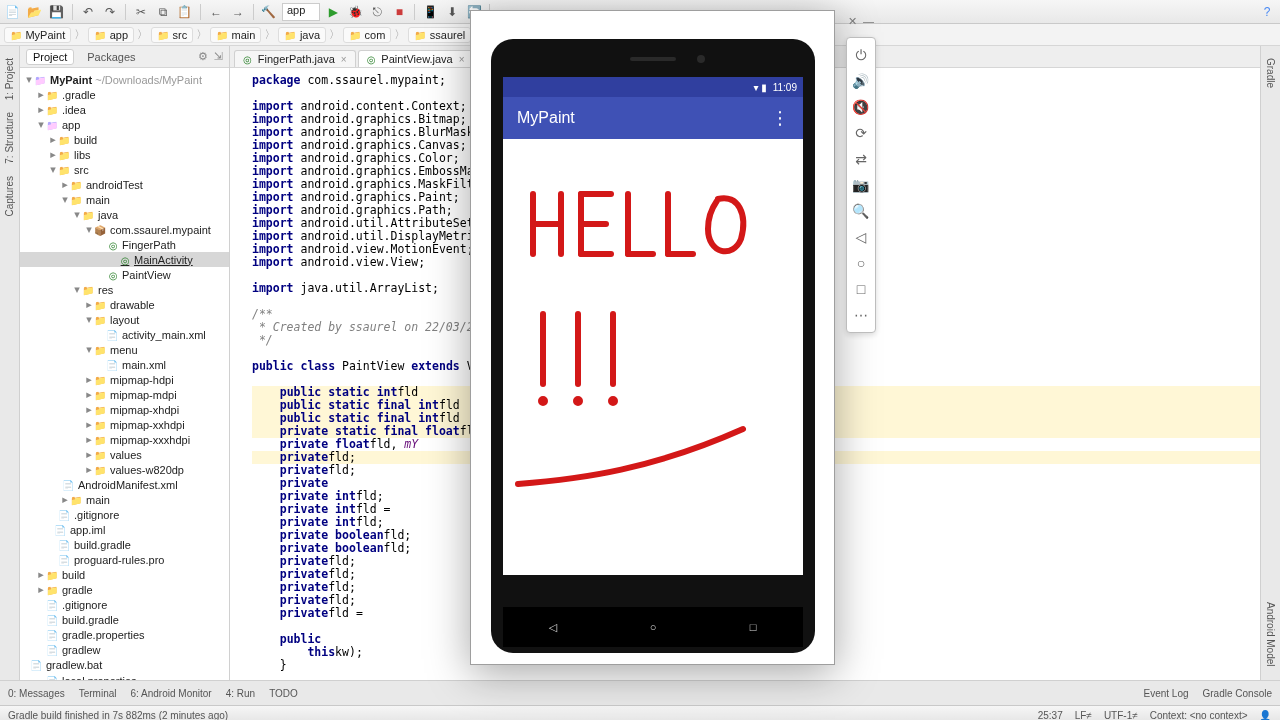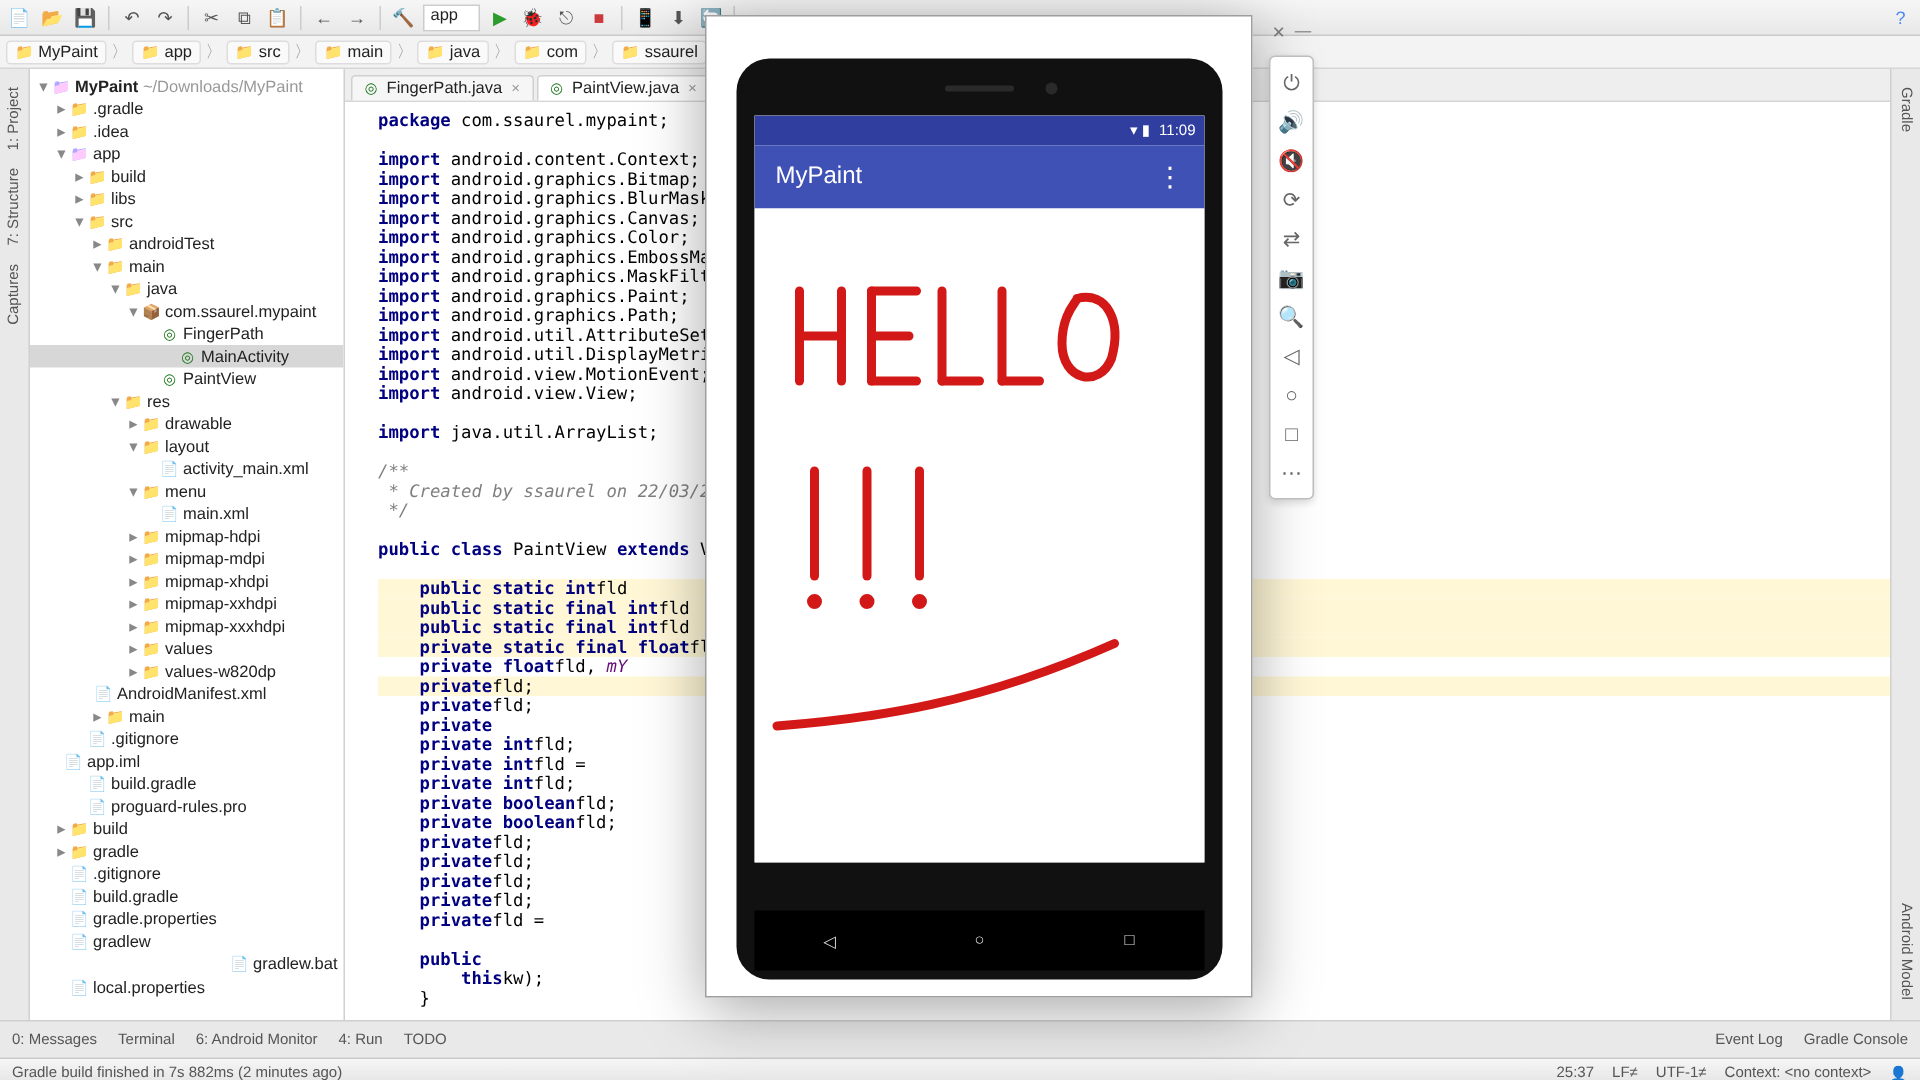--- a/index.html
+++ b/index.html
@@ -116,20 +116,26 @@
   </div>
 
 <div class="main">
   <div class="left-gutter">
     <div class="tab">1: Project</div>
     <div class="tab">7: Structure</div>
     <div class="tab">Captures</div>
   </div>
 
   <div class="project-panel">
+    <div class="ph">
+      <span class="ptab active">Project</span>
+      <span class="ptab">Packages</span>
+      <span style="margin-left:auto;color:#888">⚙</span>
+      <span style="color:#888">⇲</span>
+    </div>
     <div class="tree" id="tree">
         <div class="row">
           <span style="width:4px"></span>
           <span class="tw">▾</span>
           <span class="ic mod"></span>
           <span class="lbl"><b>MyPaint</b> <span style="color:#999">~/Downloads/MyPaint</span></span>
         </div>
         <div class="row" style="padding-left: 16px;">
           <span class="tw">▸</span>
           <span class="ic folder"></span>
@@ -178,21 +184,21 @@
         <div class="row" style="padding-left: 64px;">
           <span class="tw">▾</span>
           <span class="ic pkg"></span>
           <span class="lbl">com.ssaurel.mypaint</span>
         </div>
         <div class="row" style="padding-left: 76px;">
           <span class="tw"></span>
           <span class="ic jclass"></span>
           <span class="lbl">FingerPath</span>
         </div>
-        <div class="row sel" style="padding-left: 88px;">
+        <div class="row sel" style="padding-left: 88px; text-decoration: underline;">
           <span class="tw"></span>
           <span class="ic jclass"></span>
           <span class="lbl">MainActivity</span>
         </div>
         <div class="row" style="padding-left: 76px;">
           <span class="tw"></span>
           <span class="ic jclass"></span>
           <span class="lbl">PaintView</span>
         </div>
         <div class="row" style="padding-left: 52px;">
@@ -268,21 +274,21 @@
         <div class="row" style="padding-left: 40px;">
           <span class="tw">▸</span>
           <span class="ic folder"></span>
           <span class="lbl">main</span>
         </div>
         <div class="row" style="padding-left: 28px;">
           <span class="tw"></span>
           <span class="ic file"></span>
           <span class="lbl">.gitignore</span>
         </div>
-        <div class="row" style="padding-left: 12px;">
+        <div class="row" style="padding-left: 24px;">
           <span class="tw"></span>
           <span class="ic file"></span>
           <span class="lbl">app.iml</span>
         </div>
         <div class="row" style="padding-left: 28px;">
           <span class="tw"></span>
           <span class="ic file"></span>
           <span class="lbl">build.gradle</span>
         </div>
         <div class="row" style="padding-left: 28px;">
@@ -313,21 +319,21 @@
         <div class="row" style="padding-left: 16px;">
           <span class="tw"></span>
           <span class="ic file"></span>
           <span class="lbl">gradle.properties</span>
         </div>
         <div class="row" style="padding-left: 16px;">
           <span class="tw"></span>
           <span class="ic file"></span>
           <span class="lbl">gradlew</span>
         </div>
-        <div class="row" style="padding-left: 16px; justify-content: flex-end;">
+        <div class="row" style="">
           <span class="tw"></span>
           <span class="ic file"></span>
           <span class="lbl">gradlew.bat</span>
         </div>
         <div class="row" style="padding-left: 16px; align-items: flex-end;">
           <span class="tw"></span>
           <span class="ic file"></span>
           <span class="lbl">local.properties</span>
         </div>
       </div>

